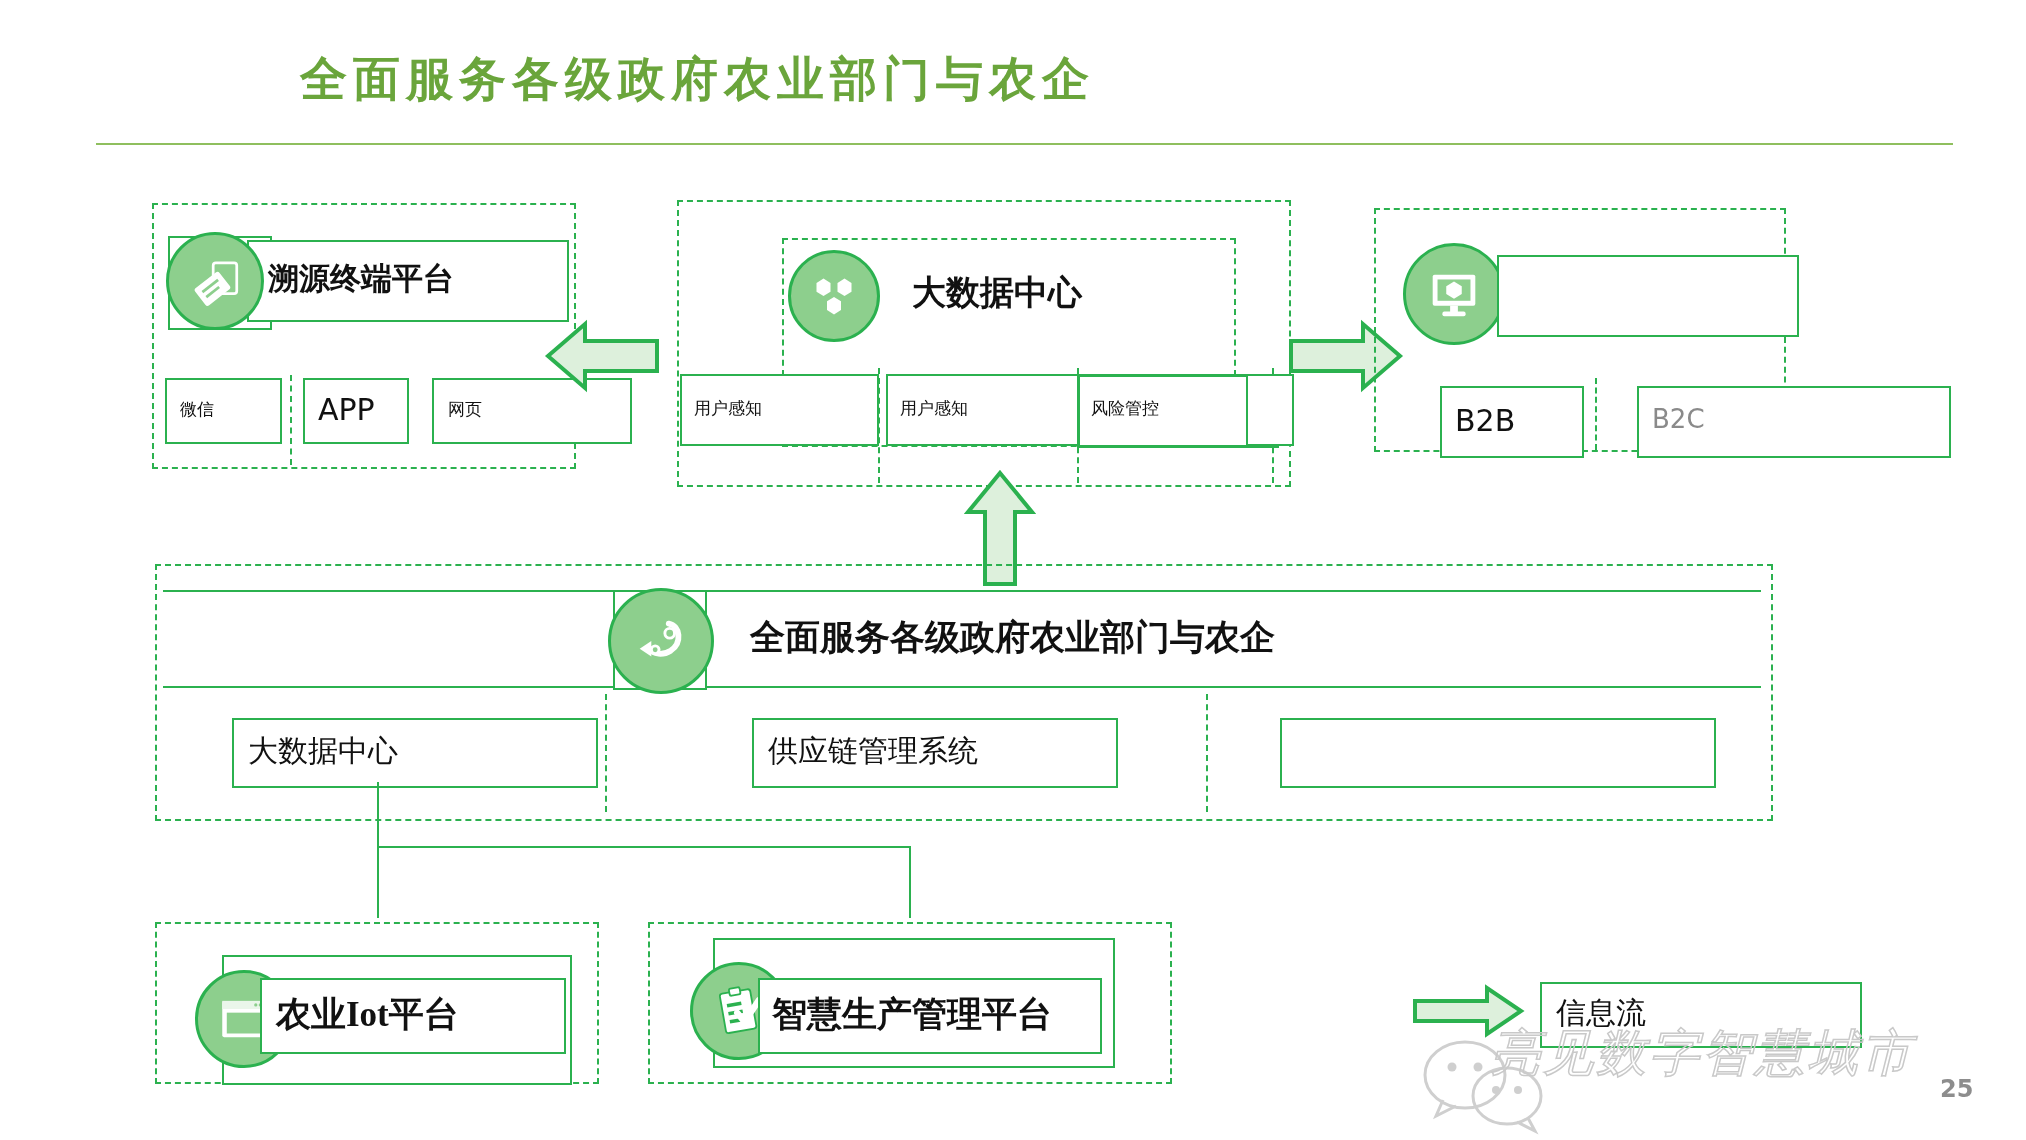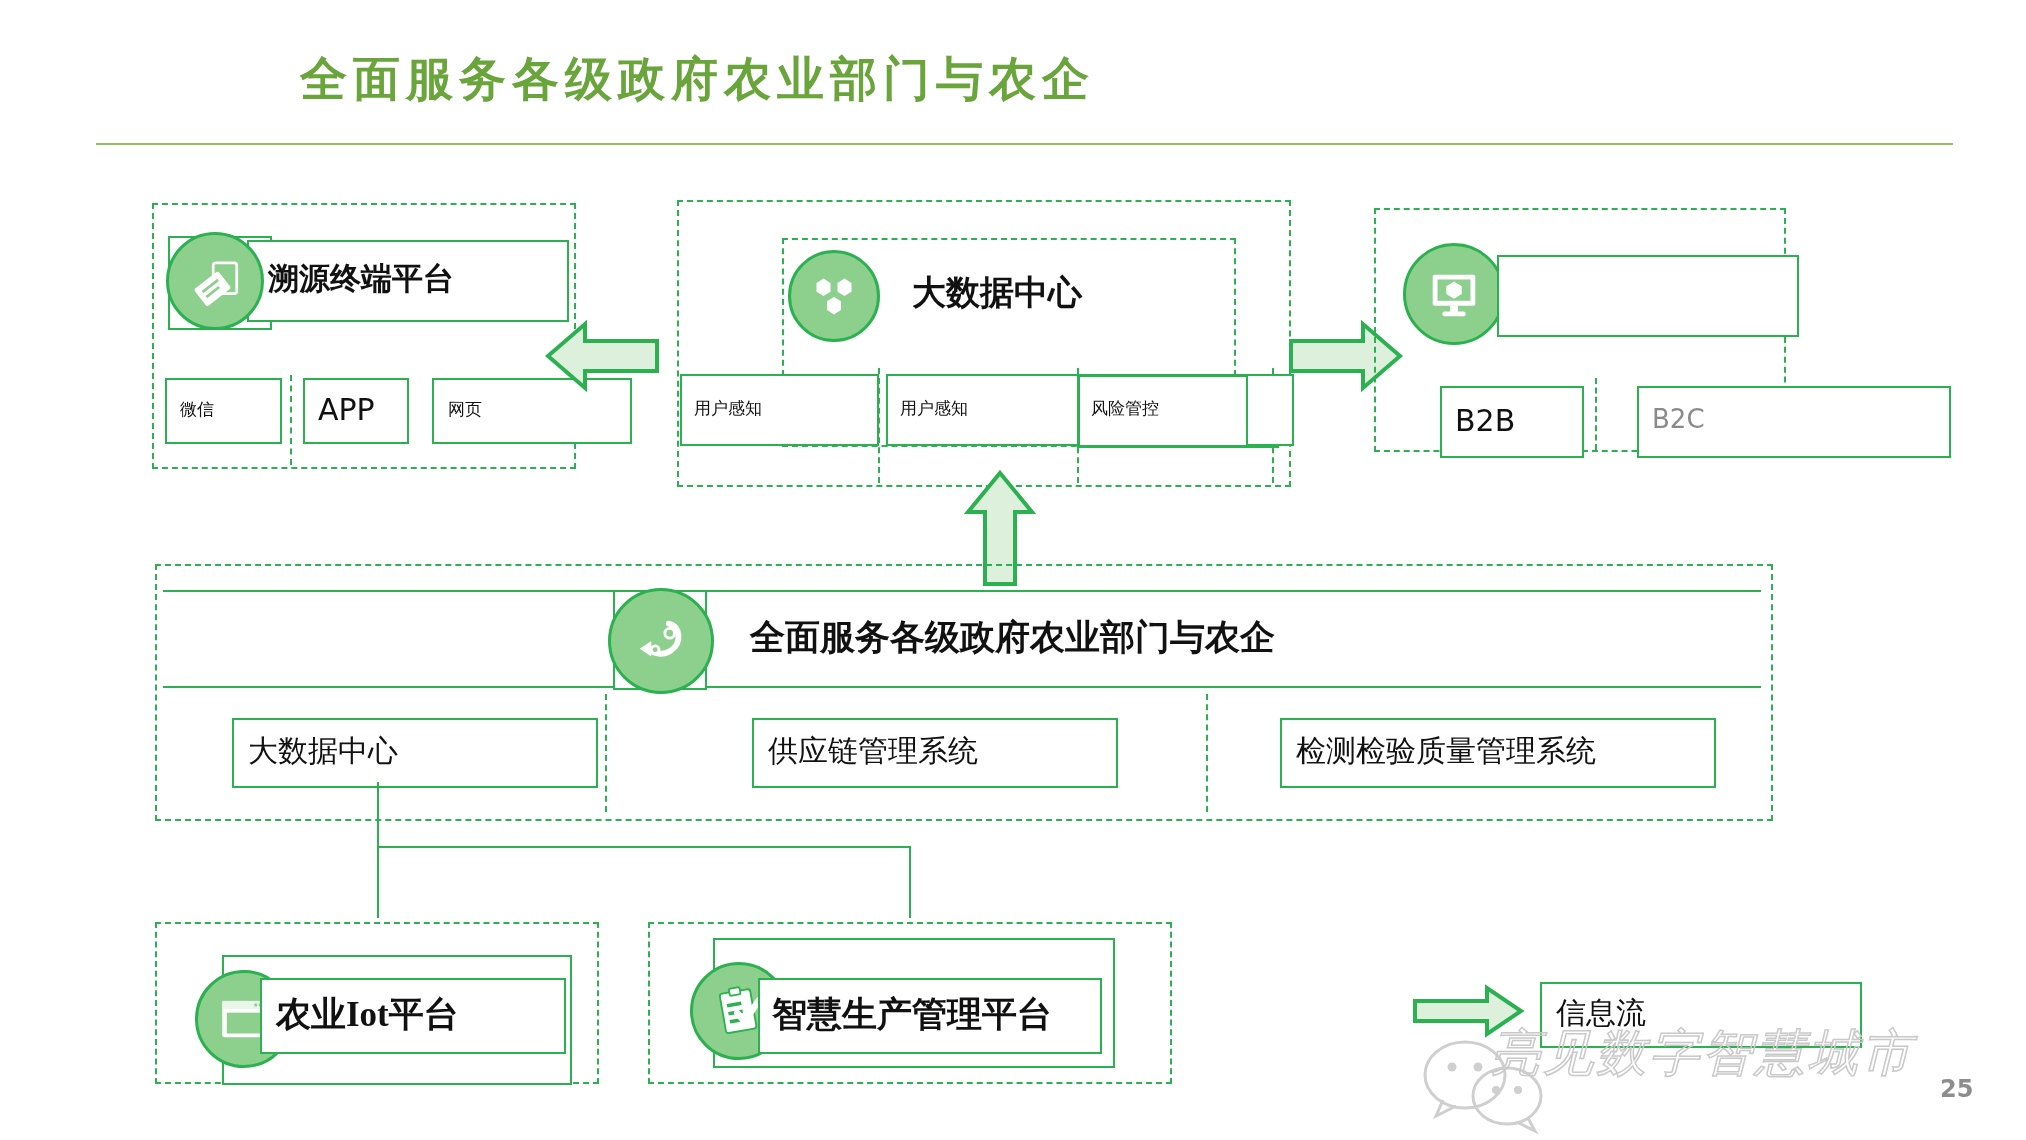--- a/index.html
+++ b/index.html
@@ -201,21 +201,20 @@
   <div class="vdash" style="left:605px;top:694px;height:118px;"></div>
   <div class="vdash" style="left:1206px;top:694px;height:118px;"></div>
 
   <div class="solidbox" style="left:232px;top:718px;width:362px;height:66px;"></div>
   <div class="label t-sub" style="left:248px;top:718px;width:340px;height:66px;font-size:30px;">大数据中心</div>
 
   <div class="solidbox" style="left:752px;top:718px;width:362px;height:66px;"></div>
   <div class="label t-sub" style="left:768px;top:718px;width:340px;height:66px;font-size:30px;text-align:center;">供应链管理系统</div>
 
   <div class="solidbox" style="left:1280px;top:718px;width:432px;height:66px;"></div>
-  <div class="label t-sub" style="left:1296px;top:718px;width:420px;height:66px;font-size:30px;">检测检验质量管理系统</div>
 
   <div class="vline" style="left:377px;top:782px;height:66px;"></div>
   <div class="hline" style="left:377px;top:846px;width:534px;"></div>
   <div class="vline" style="left:377px;top:846px;height:72px;"></div>
   <div class="vline" style="left:909px;top:846px;height:72px;"></div>
 
   <div class="dashbox" style="left:155px;top:922px;width:440px;height:158px;"></div>
 
   <div class="solidbox" style="left:222px;top:955px;width:346px;height:126px;"></div>
 

